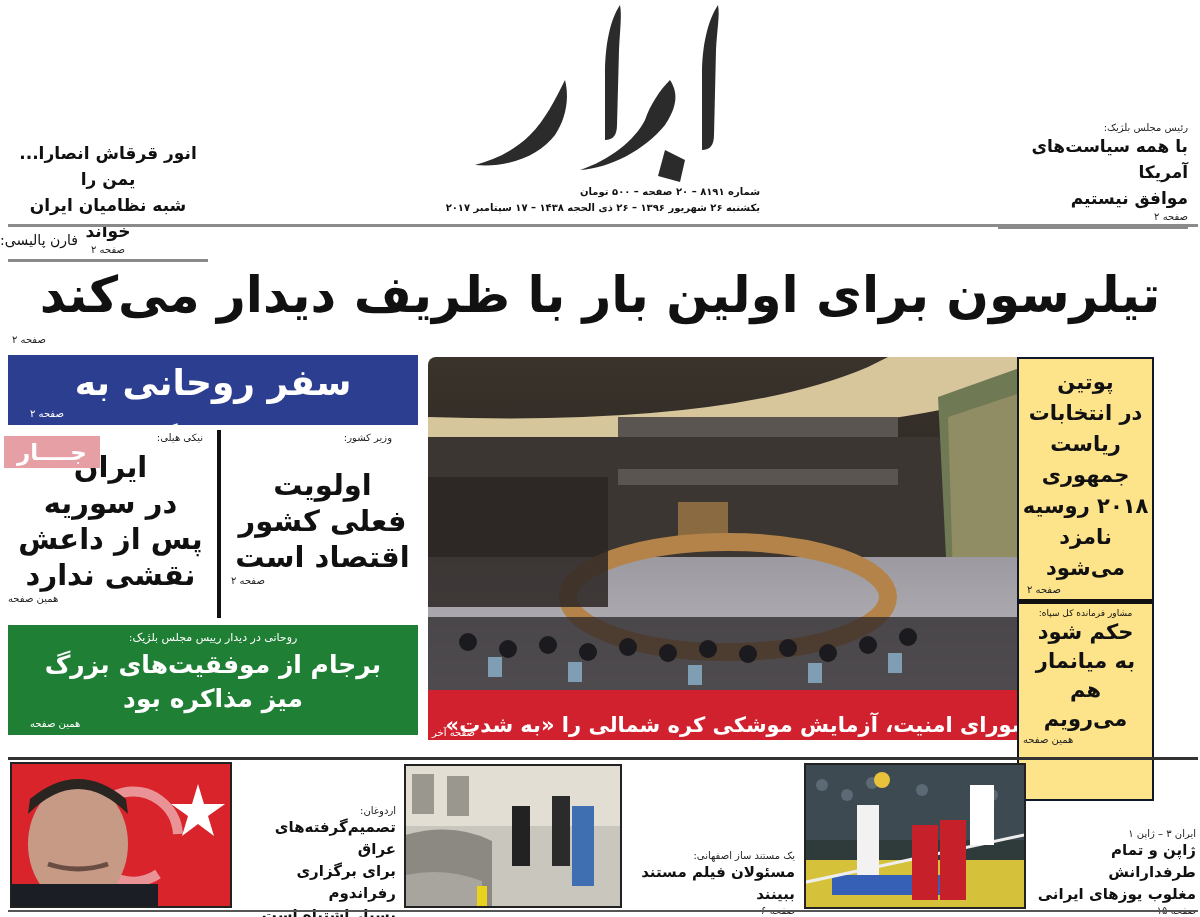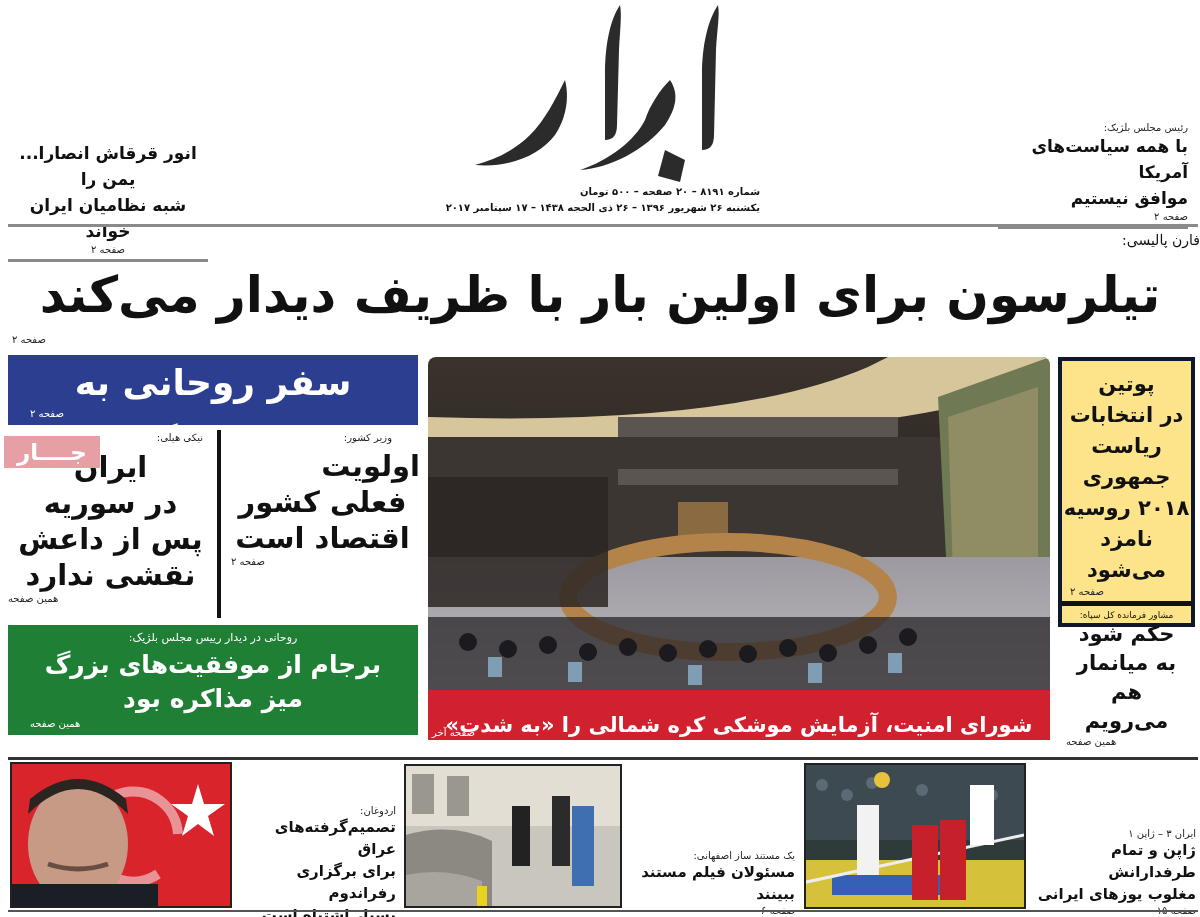--- a/index.html
+++ b/index.html
@@ -11,21 +11,21 @@
 
   
   .logo { left: 470px; top: 0; width: 270px; height: 185px; }
   .mast-info { left: 440px; top: 184px; width: 320px; text-align: right; font-size: 10px; line-height: 16px; font-weight: bold; }
   .top-left { left: 8px; top: 140px; width: 200px; text-align: center; }
   .top-right { right: 12px; top: 122px; width: 190px; text-align: right; }
   .top-hd { font-size: 17px; font-weight: bold; line-height: 26px; }
   .rule { height: 3px; background: #8a8a8a; }
 
   
-  .kicker-main { left: 0; width: 1200px; top: 232px; text-align: right; font-size: 14px; }
+  .kicker-main { left: 0; width: 1200px; top: 232px; text-align: left; font-size: 14px; }
   .main-hd { left: 0; width: 1200px; top: 260px; text-align: center; font-size: 50px; font-weight: 900; letter-spacing: -1px; line-height: 70px; }
 
   
   .band { color: #fff; text-align: center; }
   .blue { background: #2c3e8f; left: 8px; top: 355px; width: 410px; height: 70px; }
   .green { background: #1f7f35; left: 8px; top: 625px; width: 410px; height: 110px; }
   .band-hd { font-size: 36px; font-weight: bold; }
   .band .pg { color: #fff; position: absolute; left: 22px; bottom: 6px; }
   .notch { position: absolute; width: 6px; height: 6px; background: #fff; }
 
@@ -34,21 +34,21 @@
 
   .watermark { left: 4px; top: 436px; width: 96px; height: 32px; background: #e79fa6; color: #fff; font-weight: bold; font-size: 23px; text-align: center; line-height: 32px; }
 
   
   .photo-main { left: 428px; top: 357px; width: 622px; height: 333px; border-radius: 8px 8px 0 0; overflow: hidden; }
   .red-cap { left: 428px; top: 690px; width: 622px; height: 50px; background: #d1202e; color: #fff; text-align: center; }
   .red-cap .hd { font-size: 21px; font-weight: bold; line-height: 30px; padding-top: 20px; }
   .red-cap .pg { color: #fff; position: absolute; left: 4px; bottom: 2px; }
 
   
-  .yellow-box { left: 1058px; top: 357px; width: 137px; height: 270px; background: #fde38a; border: 4px solid #0f172a; }
+  .yellow-box { left: 1017px; top: 357px; width: 137px; height: 444px; background: #fde38a; border: 2px solid #0f172a; }
   .y-hd { text-align: center; font-size: 21px; font-weight: bold; line-height: 31px; }
   .y-sep { height: 5px; background: #111; margin: 4px 0 0; }
 
   
   .bottom-rule { left: 8px; top: 757px; width: 1190px; height: 3px; background: #333; }
   .bottom-rule2 { left: 8px; top: 910px; width: 1190px; height: 2px; background: #555; }
   .thumb { position: absolute; border: 2px solid #222; overflow: hidden; }
   .b-text { position: absolute; text-align: right; }
   .b-hd { font-size: 15px; font-weight: bold; line-height: 22px; }
 </style>
@@ -94,21 +94,21 @@
   <span class="notch" style="left:-6px; top:8px;"></span>
   <span class="notch" style="right:-6px; top:8px;"></span>
   <span class="notch" style="left:-6px; bottom:8px;"></span>
   <span class="notch" style="right:-6px; bottom:8px;"></span>
   <div class="band-hd" style="line-height:56px;">سفر روحانی به نیویورک</div>
   <div class="pg">صفحه ۲</div>
 </div>
 
 <div class="abs" style="left:225px; top:432px; width:195px;">
   <div class="small" style="text-align:right; padding-right:28px;">وزیر کشور:</div>
-  <div class="col-text" style="margin-top:5px;text-align:right;">اولویت</div>
+  <div class="col-text" style="margin-top:24px;">اولویت</div>
   <div class="col-text">فعلی کشور</div>
   <div class="col-text">اقتصاد است</div>
   <div class="pg" style="text-align:left; padding-left:6px;">صفحه ۲</div>
 </div>
 <div class="abs vline"></div>
 <div class="abs" style="left:8px; top:432px; width:205px;">
   <div class="small" style="text-align:right; padding-right:10px;">نیکی هیلی:</div>
   <div class="col-text" style="margin-top:6px;">ایران</div>
   <div class="col-text">در سوریه</div>
   <div class="col-text">پس از داعش</div>

